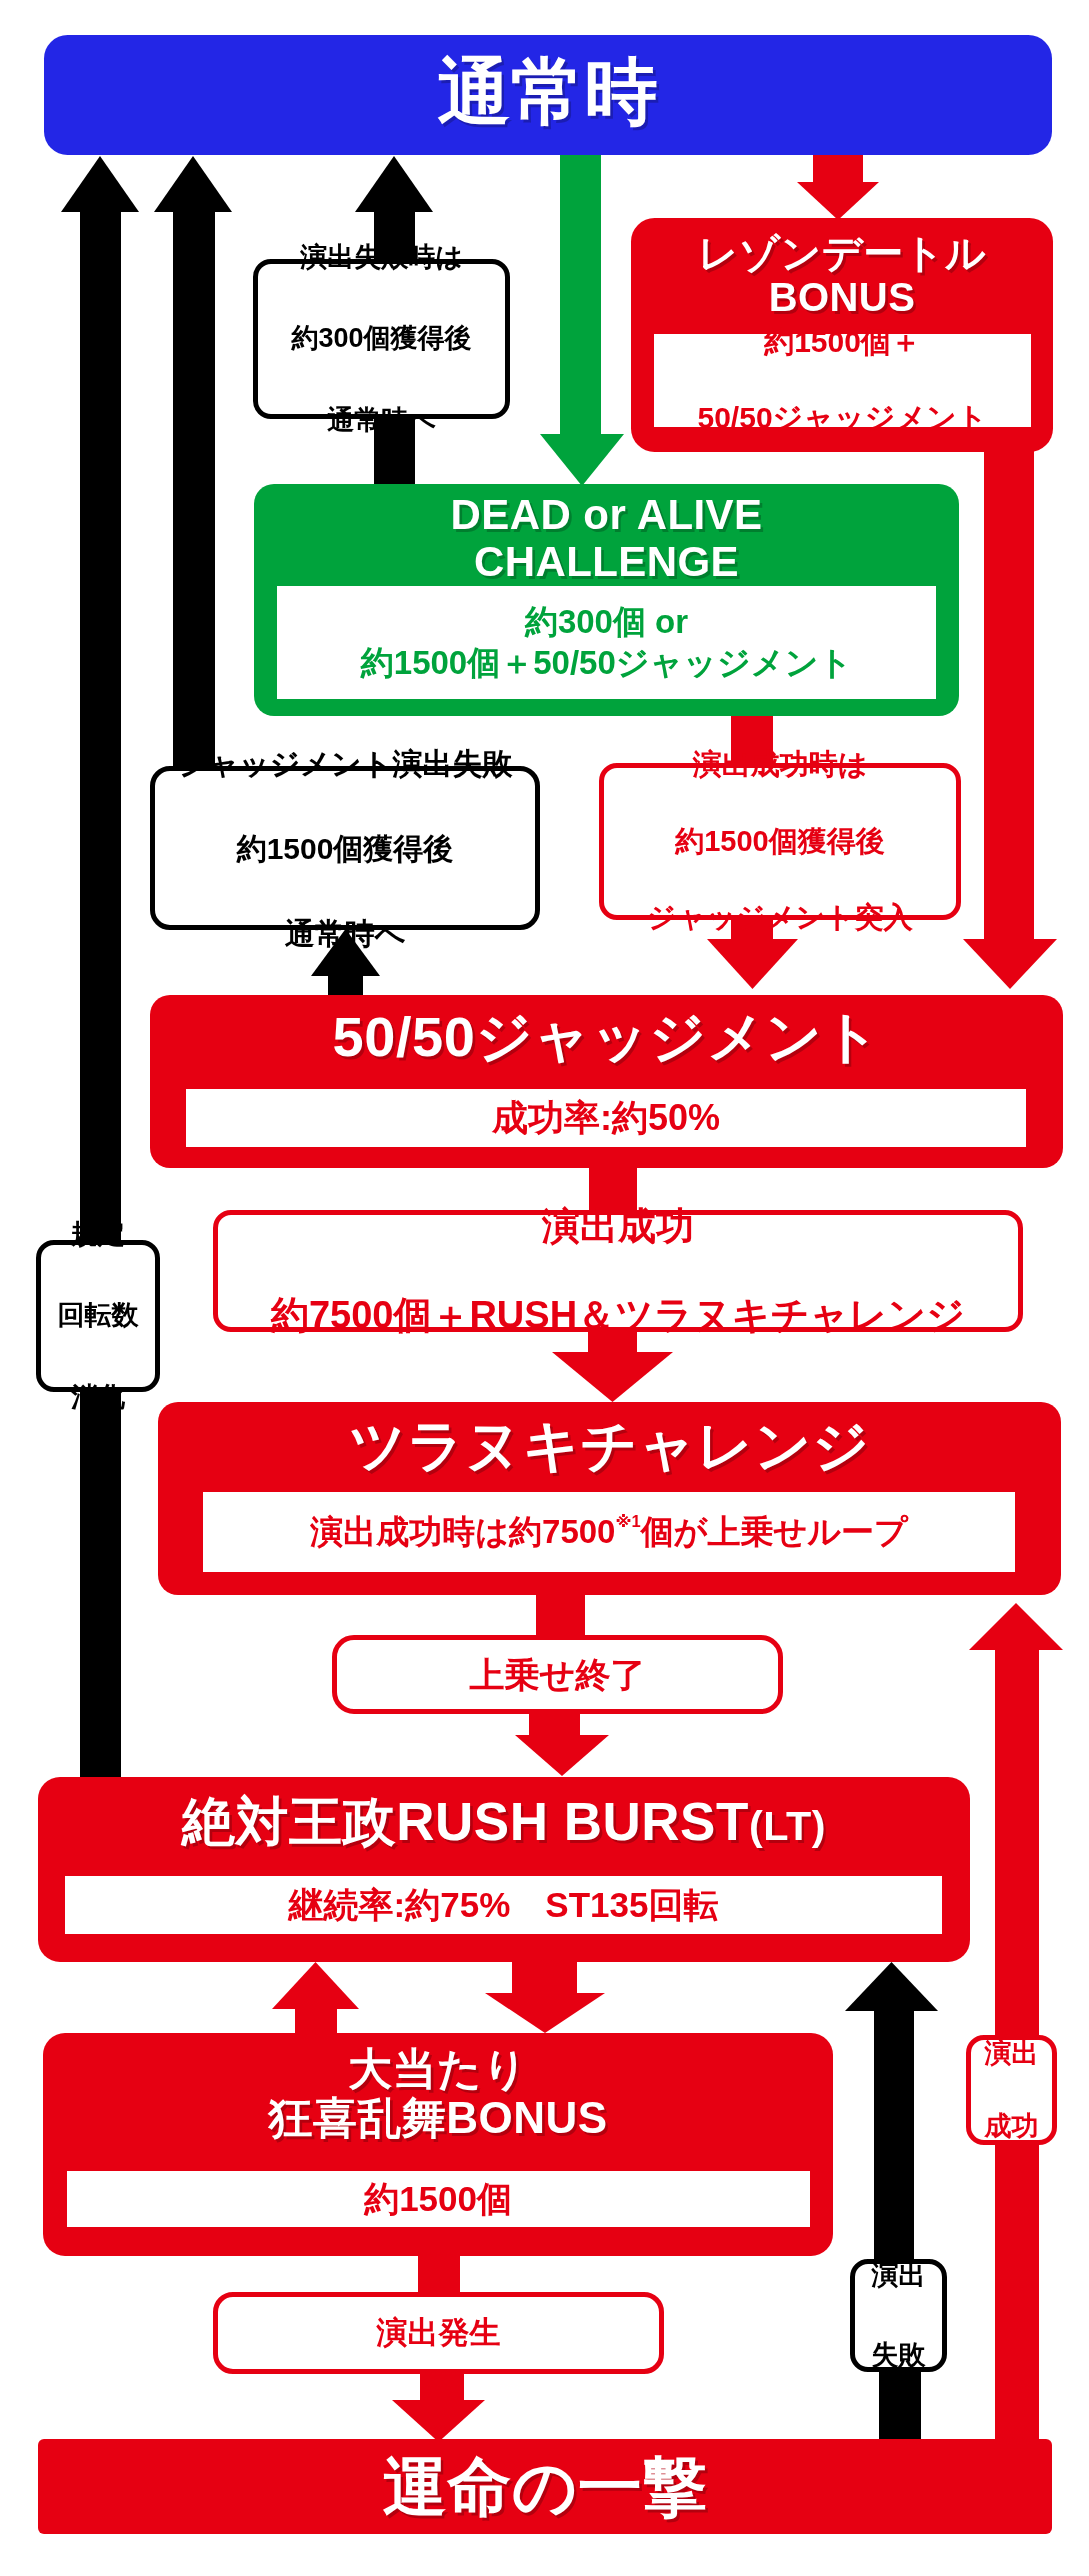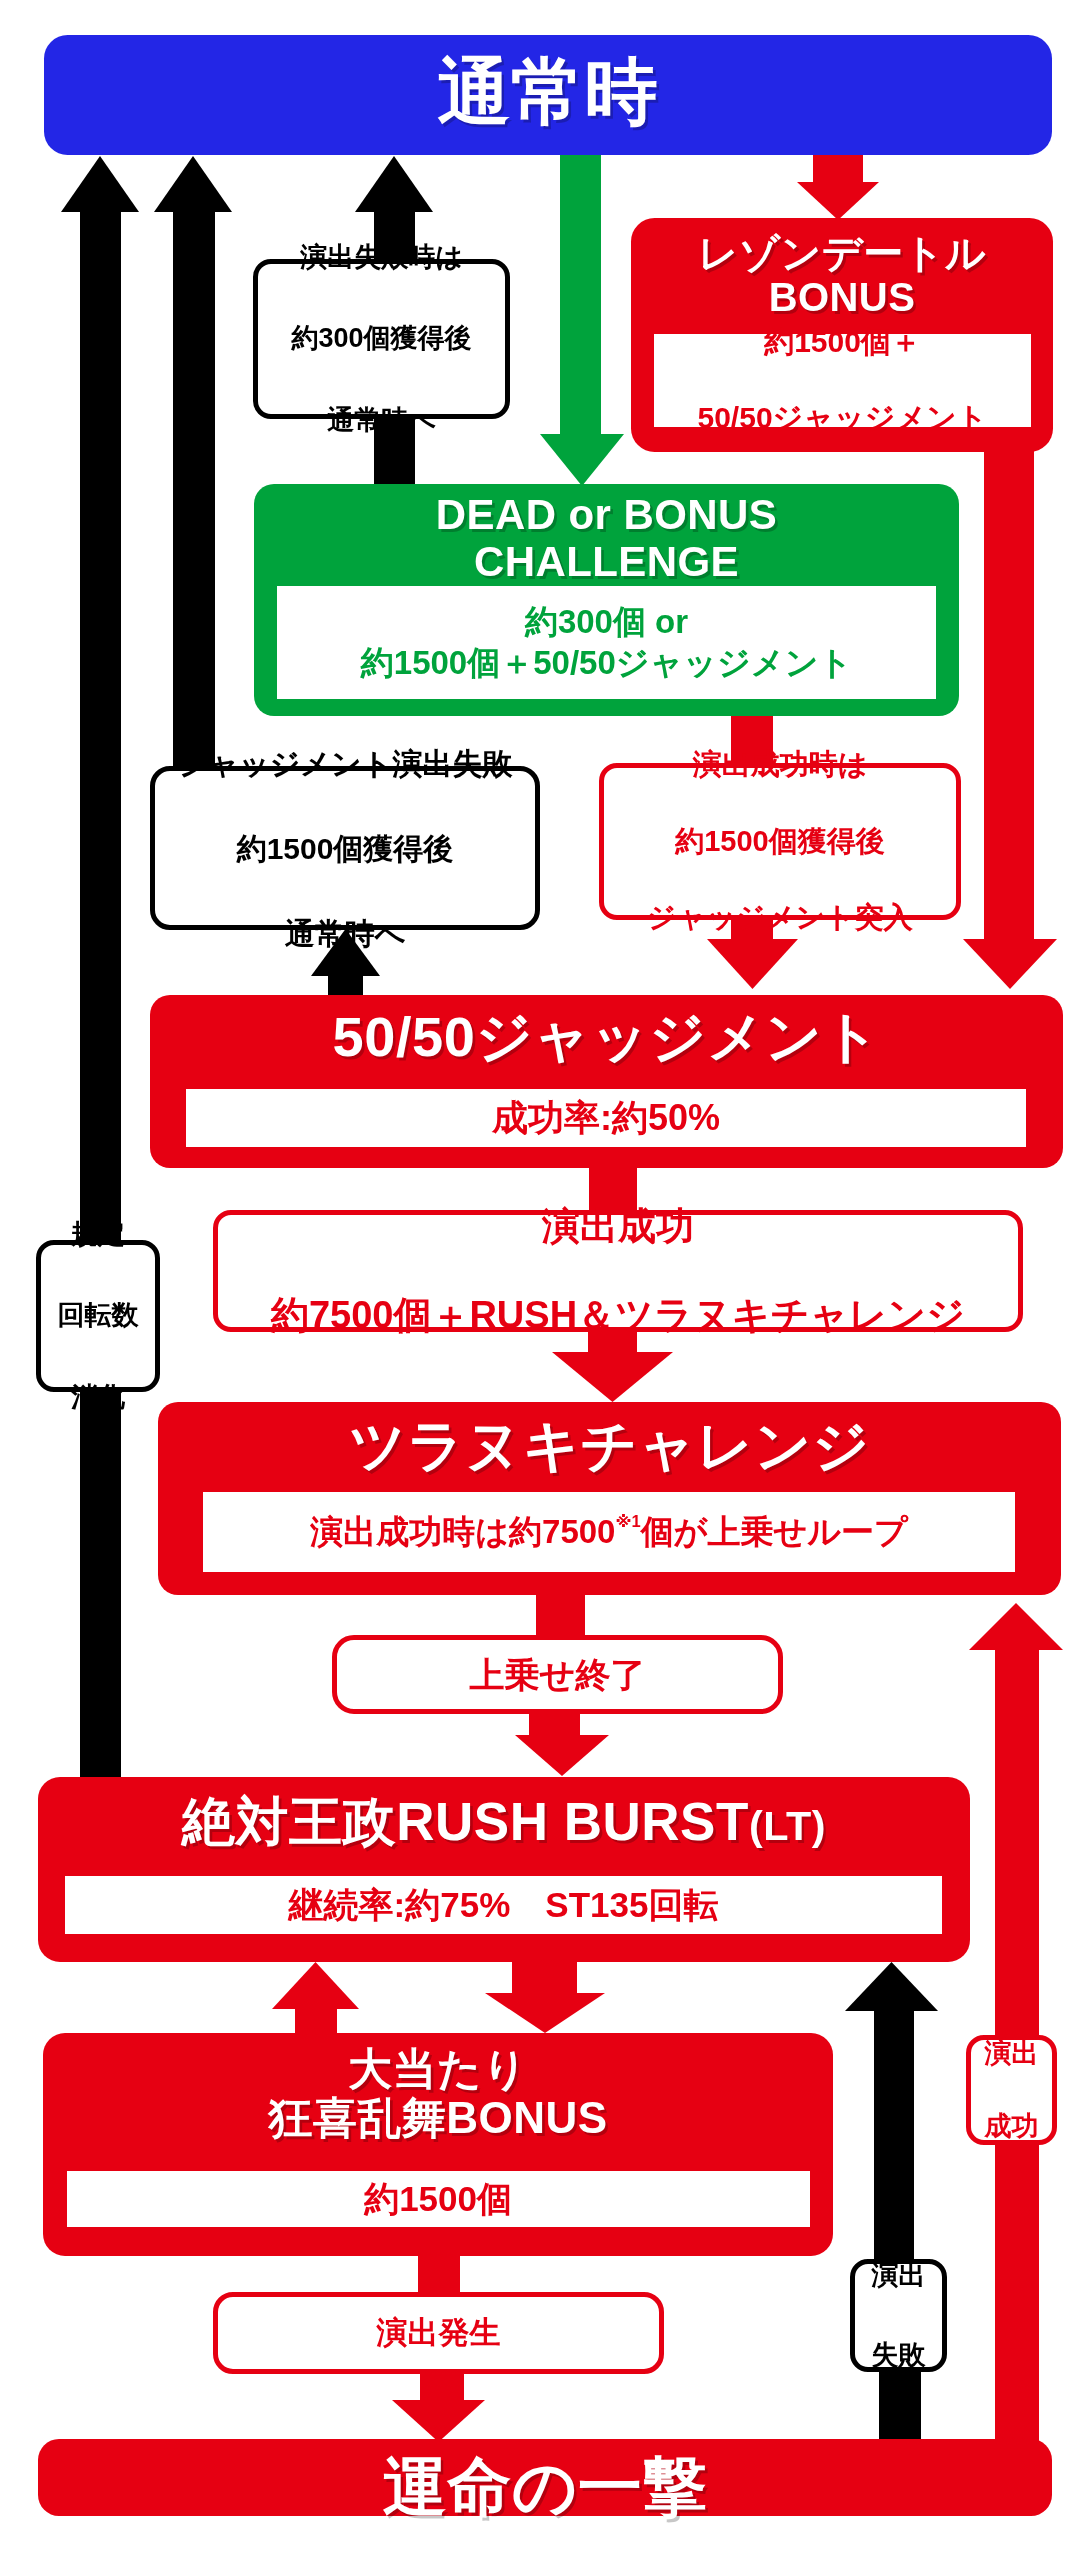--- a/index.html
+++ b/index.html
@@ -102,21 +102,21 @@
   </div>
 
   <div class="label b-black t-black" style="left:253px;top:259px;width:247px;height:150px;border-radius:18px;font-size:27px">
     <div>演出失敗時は</div>
     <div>約300個獲得後</div>
     <div>通常時へ</div>
   </div>
 
   <div class="bigbox bg-green" style="left:254px;top:484px;width:705px;height:232px;border-radius:20px">
     <div class="bigtitle" style="top:7.3px;font-size:42px">
-      <div>DEAD or BONUS</div>
+      <div>DEAD or ALIVE</div>
       <div>CHALLENGE</div>
     </div>
     <div class="subbox t-green" style="left:23px;top:102px;width:659px;height:113px;font-size:33px">
       <div>約300個 or</div>
       <div>約1500個＋50/50ジャッジメント</div>
     </div>
   </div>
 
   <div class="label b-black t-black" style="left:150px;top:766px;width:380px;height:154px;border-radius:20px;font-size:30px">
     <div>ジャッジメント演出失敗</div>
@@ -171,21 +171,21 @@
 
   <div class="label b-black t-black" style="left:850px;top:2259px;width:87px;height:103px;border-radius:18px;font-size:27px;line-height:1.25">
     <div>演出</div>
     <div>失敗</div>
   </div>
 
   <div class="label b-red t-red" style="left:213px;top:2292px;width:441px;height:72px;border-radius:20px;font-size:31px">
     <div>演出発生</div>
   </div>
 
-  <div class="bigbox bg-red" style="left:38px;top:2439px;width:1014px;height:77px;border-radius:21px">
+  <div class="bigbox bg-red" style="left:38px;top:2439px;width:1014px;height:95px;border-radius:6px">
     <div class="bigtitle" style="top:12.7px;font-size:64px">運命の一撃</div>
   </div>
 
   <div class="label b-black t-black" style="left:36px;top:1240px;width:114px;height:142px;border-radius:18px;font-size:27px;line-height:1.3">
     <div>規定</div>
     <div>回転数</div>
     <div>消化</div>
   </div>
 
 </div>

